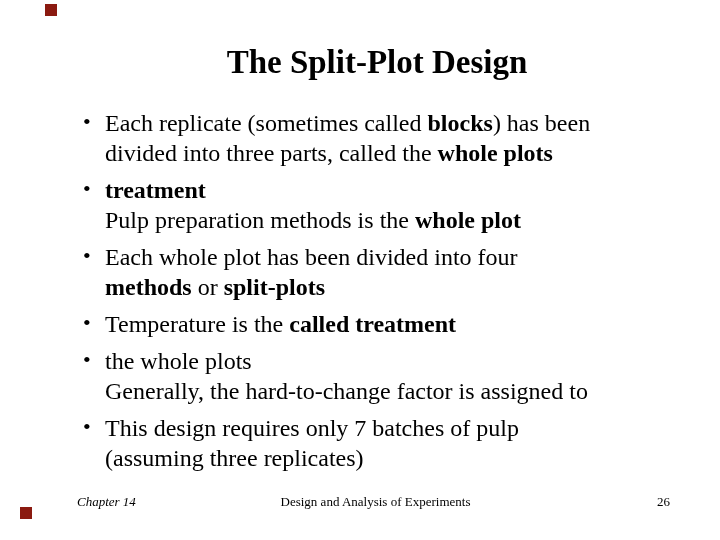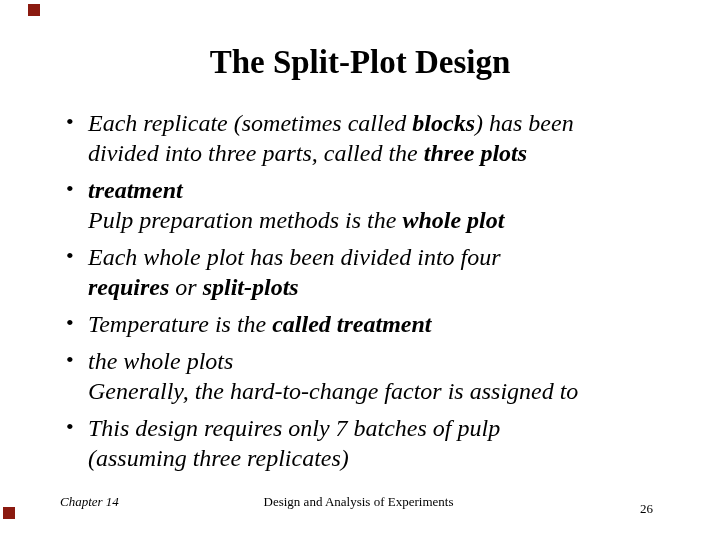--- a/index.html
+++ b/index.html
@@ -4,21 +4,21 @@
 <style>
   * { margin: 0; padding: 0; box-sizing: border-box; }
   html, body { width: 720px; height: 540px; }
   body {
     background: #ffffff;
     color: #000000;
     font-family: "Liberation Serif", serif;
     position: relative;
     overflow: hidden;
   }
-  .slide { position: absolute; inset: 0; }
+  .slide { position: absolute; inset: 0; margin-left: 17px; }
 
   .corner-mark { position: absolute; width: 12px; height: 12px; }
   .corner-mark.top { left: 28px; top: 4px; }
   .corner-mark.bottom { left: 3px; top: 507px; }
 
   .title {
     position: absolute;
     top: 42px; left: 0;
     width: 720px;
     text-align: center;
@@ -33,58 +33,58 @@
     width: 620px;
   }
   .bullet {
     position: relative;
     padding-left: 24px;
     margin-bottom: 7px;
     font-size: 24px;
     line-height: 30px;
   }
   .dot { position: absolute; left: 2px; top: -1px; font-size: 22px; }
-  .line { white-space: nowrap; font-style: italic; }
+  .line { white-space: nowrap; }
   .b { font-weight: bold; }
 
   .footer {
     position: absolute;
     left: 0; top: 492px;
     width: 720px;
     font-size: 13px;
     line-height: 15px;
   }
   .footer-left  { position: absolute; left: 60px; top: 2px; font-style: italic; }
   .footer-center{ position: absolute; left: 0; top: 2px; width: 717px; text-align: center; }
-  .footer-right { position: absolute; right: 67px; top: 9px; }
+  .footer-right { position: absolute; right: 67px; top: 2px; }
 </style>
 </head>
 <body>
 
 <div class="slide">
   <div class="corner-mark top" style="background: rgb(139, 26, 16);"></div>
   <div class="corner-mark bottom" style="background: rgb(139, 26, 16);"></div>
 
   <h1 class="title">The Split-Plot Design</h1>
 
   <div class="bullets" id="bullets">
       <div class="bullet">
         <span class="dot">•</span>
         <div class="line"><span>Each replicate (sometimes called </span><span class="b">blocks</span><span>) has been</span></div>
-        <div class="line"><span>divided into three parts, called the </span><span class="b">three plots</span></div>
+        <div class="line"><span>divided into three parts, called the </span><span class="b">whole plots</span></div>
       </div>
       <div class="bullet">
         <span class="dot">•</span>
         <div class="line"><span class="b">treatment</span></div>
         <div class="line"><span>Pulp preparation methods is the </span><span class="b">whole plot</span></div>
       </div>
       <div class="bullet">
         <span class="dot">•</span>
         <div class="line"><span>Each whole plot has been divided into four</span></div>
-        <div class="line"><span class="b">requires</span><span> or </span><span class="b">split-plots</span></div>
+        <div class="line"><span class="b">methods</span><span> or </span><span class="b">split-plots</span></div>
       </div>
       <div class="bullet">
         <span class="dot">•</span>
         <div class="line"><span>Temperature is the </span><span class="b">called treatment</span></div>
       </div>
       <div class="bullet">
         <span class="dot">•</span>
         <div class="line"><span>the whole plots</span></div>
         <div class="line"><span>Generally, the hard-to-change factor is assigned to</span></div>
       </div>

